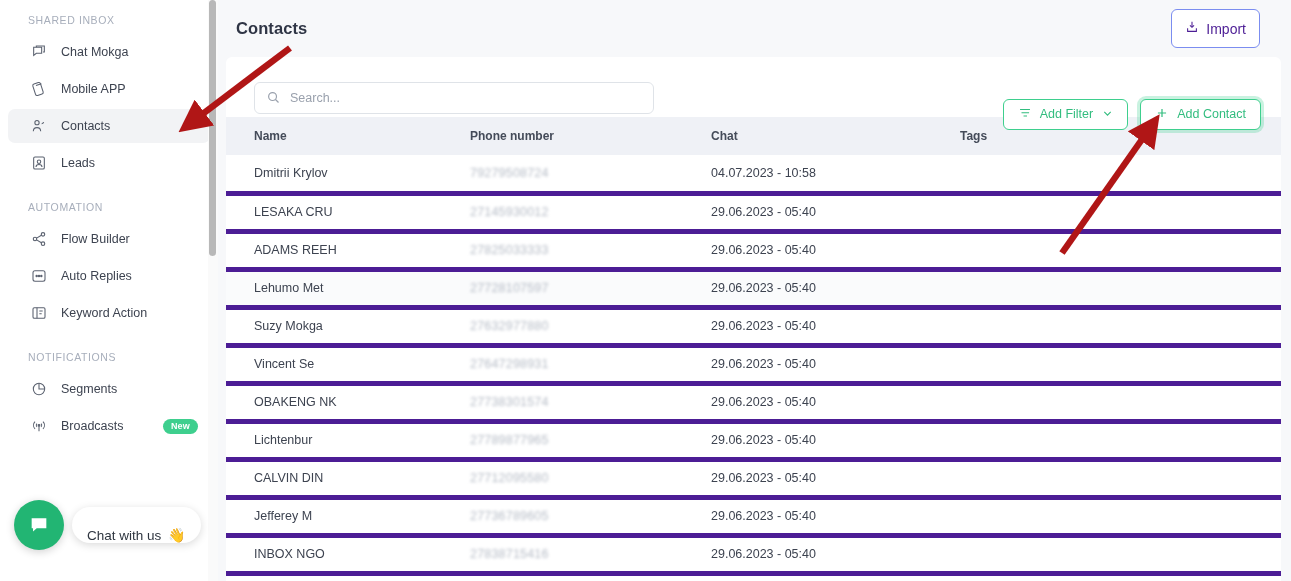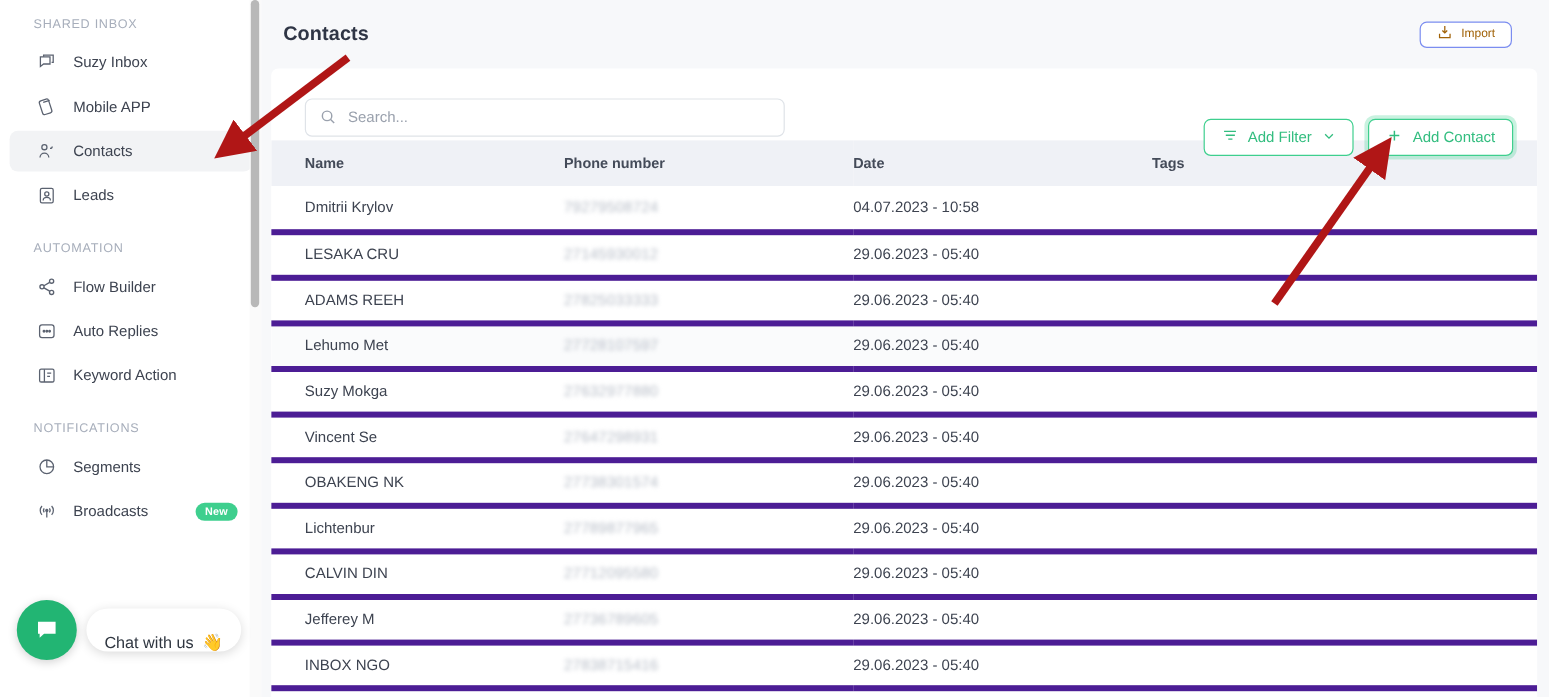--- a/index.html
+++ b/index.html
@@ -142,27 +142,27 @@
   .page-title {
     font-size: 16.5px;
     font-weight: bold;
     color: #2f3545;
     letter-spacing: 0.1px;
   }
   .topbar-spacer { flex: 1 1 auto; }
   .btn-import {
     display: flex; align-items: center;
     gap: 7px;
-    height: 22px;
+    height: 39px;
     padding: 0 13px;
     border: 1px solid #7b8df0;
     border-radius: 6px;
     background: #ffffff;
-    color: #a16207;
-    font-size: 10px;
+    color: #4c1d95;
+    font-size: 14px;
     cursor: pointer;
   }
 
   
   .card {
     position: absolute;
     left: 8px; right: 10px;
     top: 57px;
     bottom: 0;
     background: #ffffff;
@@ -269,21 +269,21 @@
 
       <div class="sb-section-label">SHARED INBOX</div>
 
       <div class="sb-item">
         <span class="sb-icon">
           <svg width="16" height="16" viewBox="0 0 24 24" fill="none" stroke="currentColor" stroke-width="1.6">
               <path d="M4 5h12v9H8l-4 3z"></path>
               <path d="M8 5V3h12v9h-2"></path>
             </svg>
         </span>
-        <span class="sb-label">Suzy Inbox</span>
+        <span class="sb-label">Chat Mokga</span>
       </div>
 
       <div class="sb-item">
         <span class="sb-icon">
           <svg width="16" height="16" viewBox="0 0 24 24" fill="none" stroke="currentColor" stroke-width="1.6">
               <rect x="4.5" y="3" width="12" height="18" rx="2.5" transform="rotate(-18 10.5 12)"></rect>
               <path d="M7.5 6.6l8 -2.6"></path>
             </svg>
         </span>
         <span class="sb-label">Mobile APP</span>
@@ -444,21 +444,21 @@
           </span>
           <span>Add Contact</span>
         </button>
       </div>
 
       <table class="tbl">
         <thead>
           <tr>
             <th class="col-name">Name</th>
             <th class="col-phone">Phone number</th>
-            <th class="col-date">Date</th>
+            <th class="col-date">Chat</th>
             <th class="col-tags">Tags</th>
           </tr>
         </thead>
         <tbody id="tbody">
             <tr>
               <td class="col-name">Dmitrii Krylov</td>
               <td class="col-phone"><span class="phone-blur">79279508724</span></td>
               <td class="col-date">04.07.2023 - 10:58</td>
               <td class="col-tags"></td>
             </tr>

